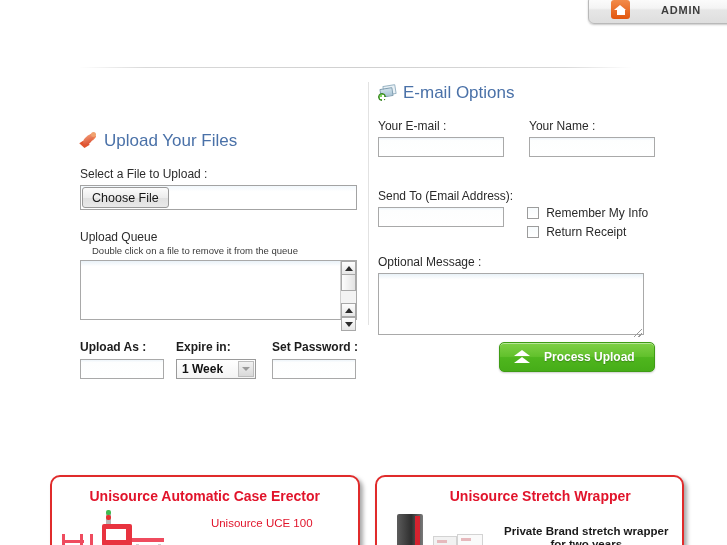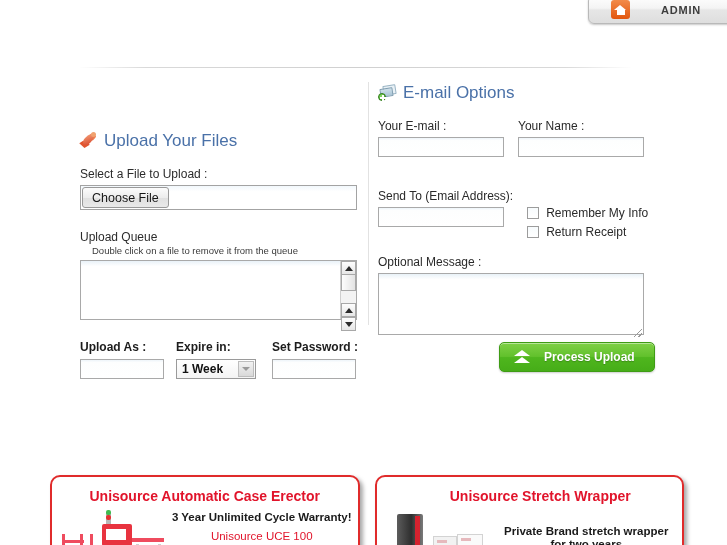--- a/index.html
+++ b/index.html
@@ -353,21 +353,21 @@
   }
   .sel-arrow::after {
     content: "";
     width: 0; height: 0;
     border-left: 4px solid transparent;
     border-right: 4px solid transparent;
     border-top: 4px solid #9a9a9a;
   }
 
   
-  .row2 { display: flex; gap: 14px; }
+  .row2 { display: flex; gap: 25px; }
   .lbl-plain {
     font-size: 12px;
     color: #2a2a2a;
     margin-bottom: 4px;
     white-space: nowrap;
   }
   .sendto-block { display: flex; gap: 14px; align-items: flex-start; }
   .checks { padding-top: 16px; }
   .check-line {
     display: flex;
@@ -679,21 +679,20 @@
           <div class="ce-mach"></div>
           <div class="ce-mach2"></div>
         <div class="ce-tower"></div>
           <div class="ce-lamp"></div>
           <div class="ce-lamp2"></div>
         <div class="ce-conv"></div>
         <div class="ce-leg3"></div>
           <div class="ce-leg4"></div>
       </div>
       <div class="ad-copy">
-        <div class="ad-line1">3 Year Unlimited Cycle Warranty!</div>
         <div class="ad-line2">Unisource UCE 100</div>
       </div>
     </div>
   </div>
 
   <div class="ad">
     <div class="ad-title wrapper-t">Unisource Stretch Wrapper</div>
     <div class="ad-body">
       <div class="ad-art">
         <div class="sw-col"></div>

